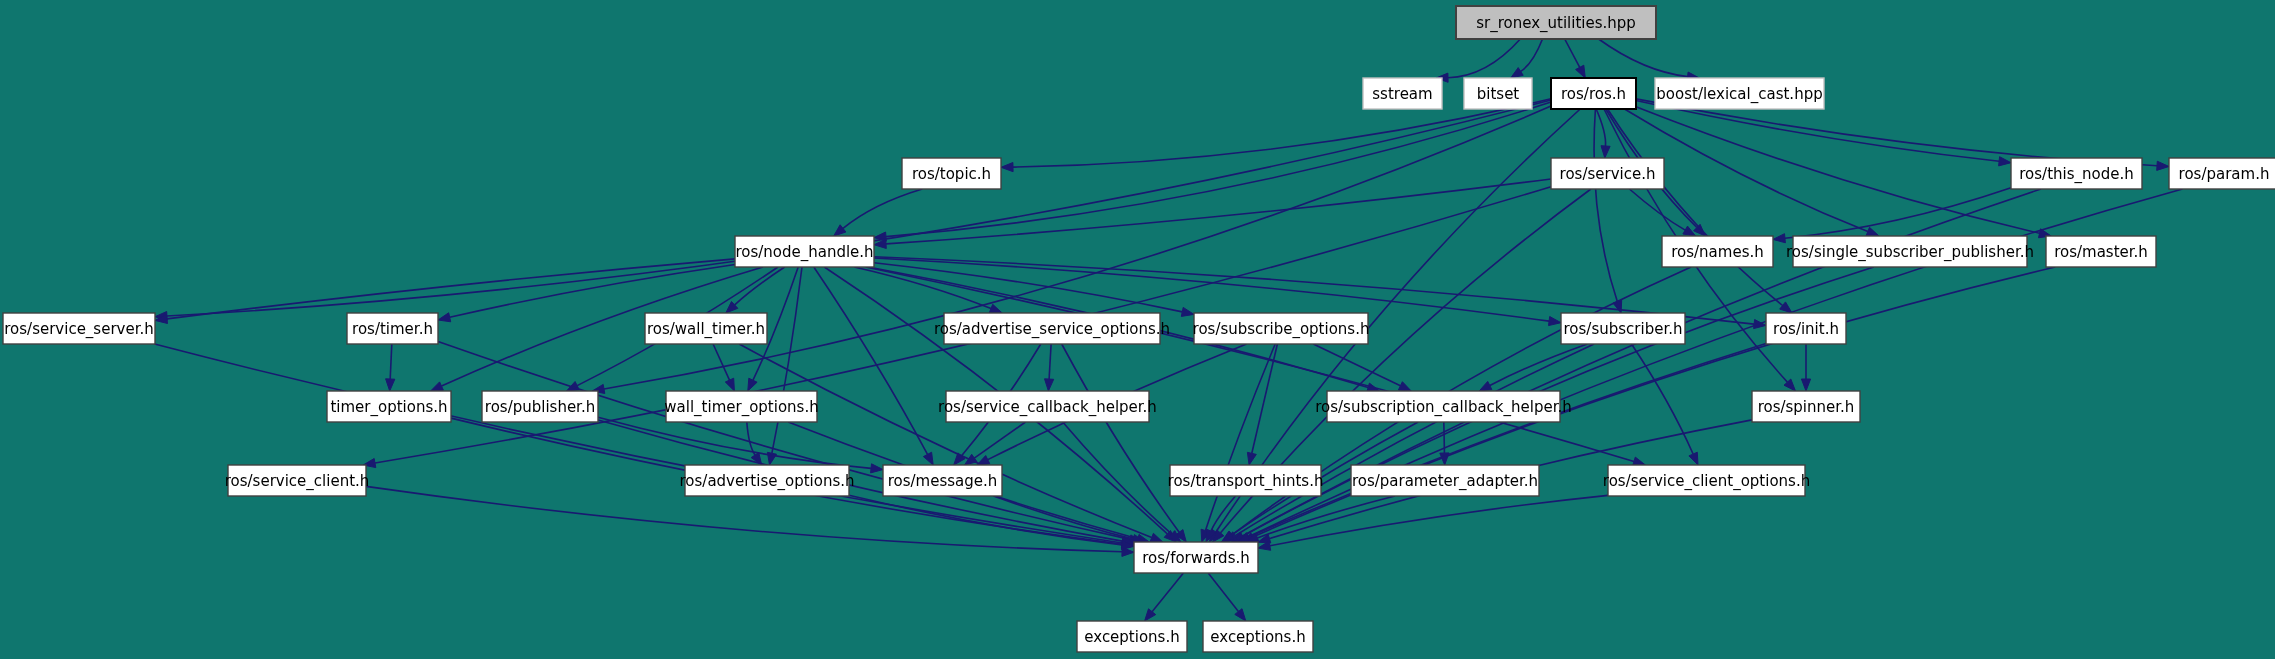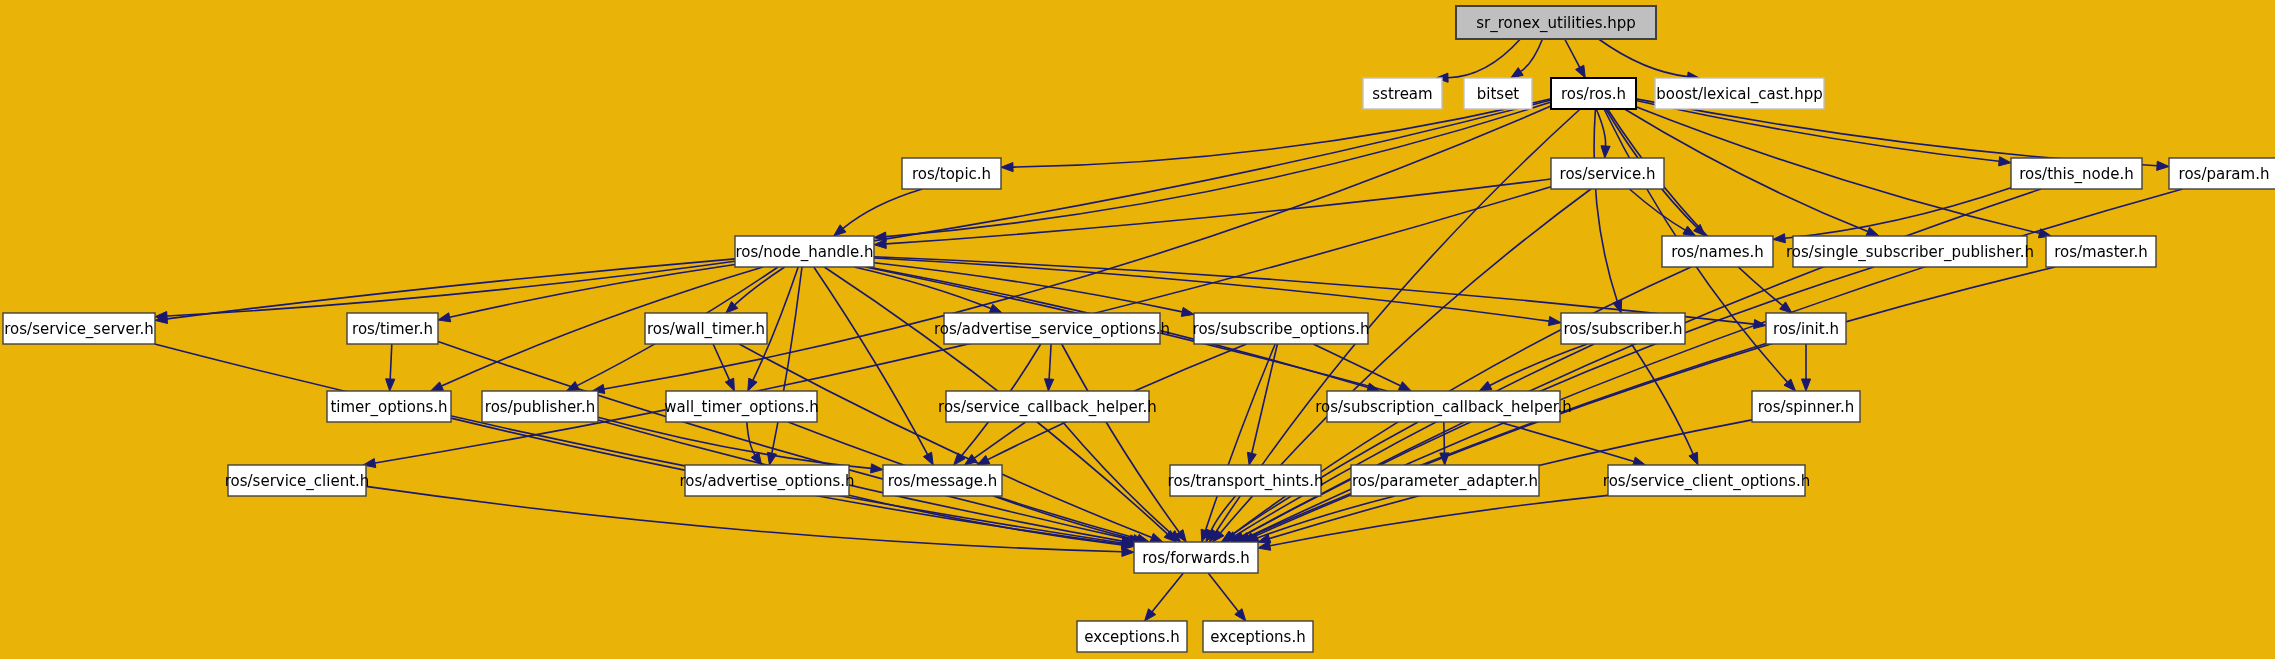--- a/index.html
+++ b/index.html
@@ -4,21 +4,21 @@
 <style>
   html, body {
     margin: 0;
     padding: 0;
     background: #ffffff;
   }
   #graph-root {
     position: relative;
     width: 2275px;
     height: 659px;
-    background: #eab308;
+    background: #0f766e;
     font-family: "DejaVu Sans", "Liberation Sans", sans-serif;
     overflow: hidden;
   }
   #graph-svg {
     position: absolute;
     top: 0; left: 0;
     width: 2275px;
     height: 659px;
   }
   .edge-path {

